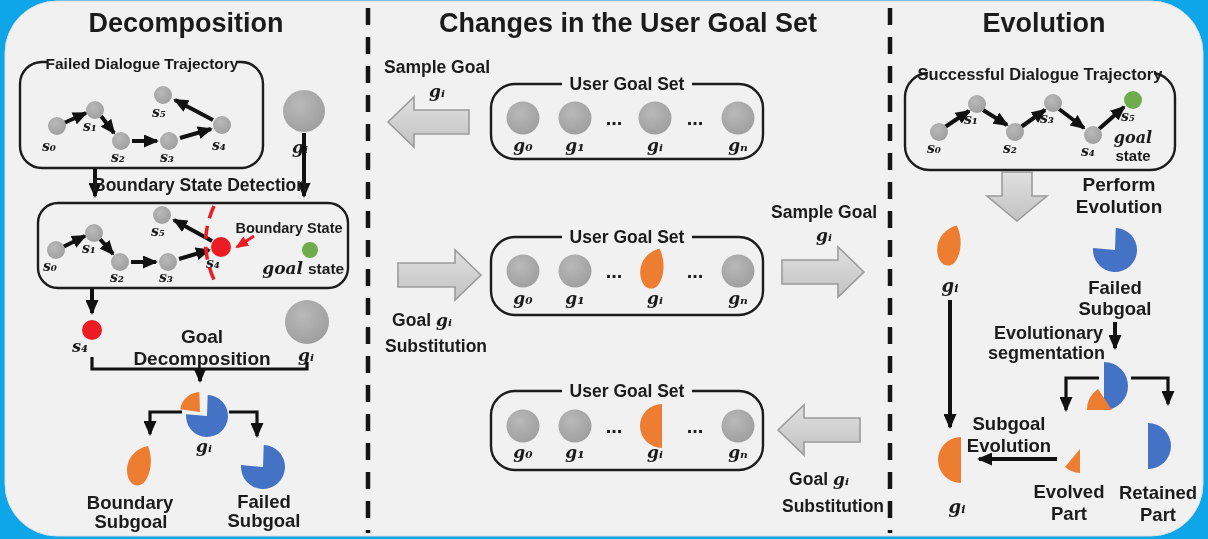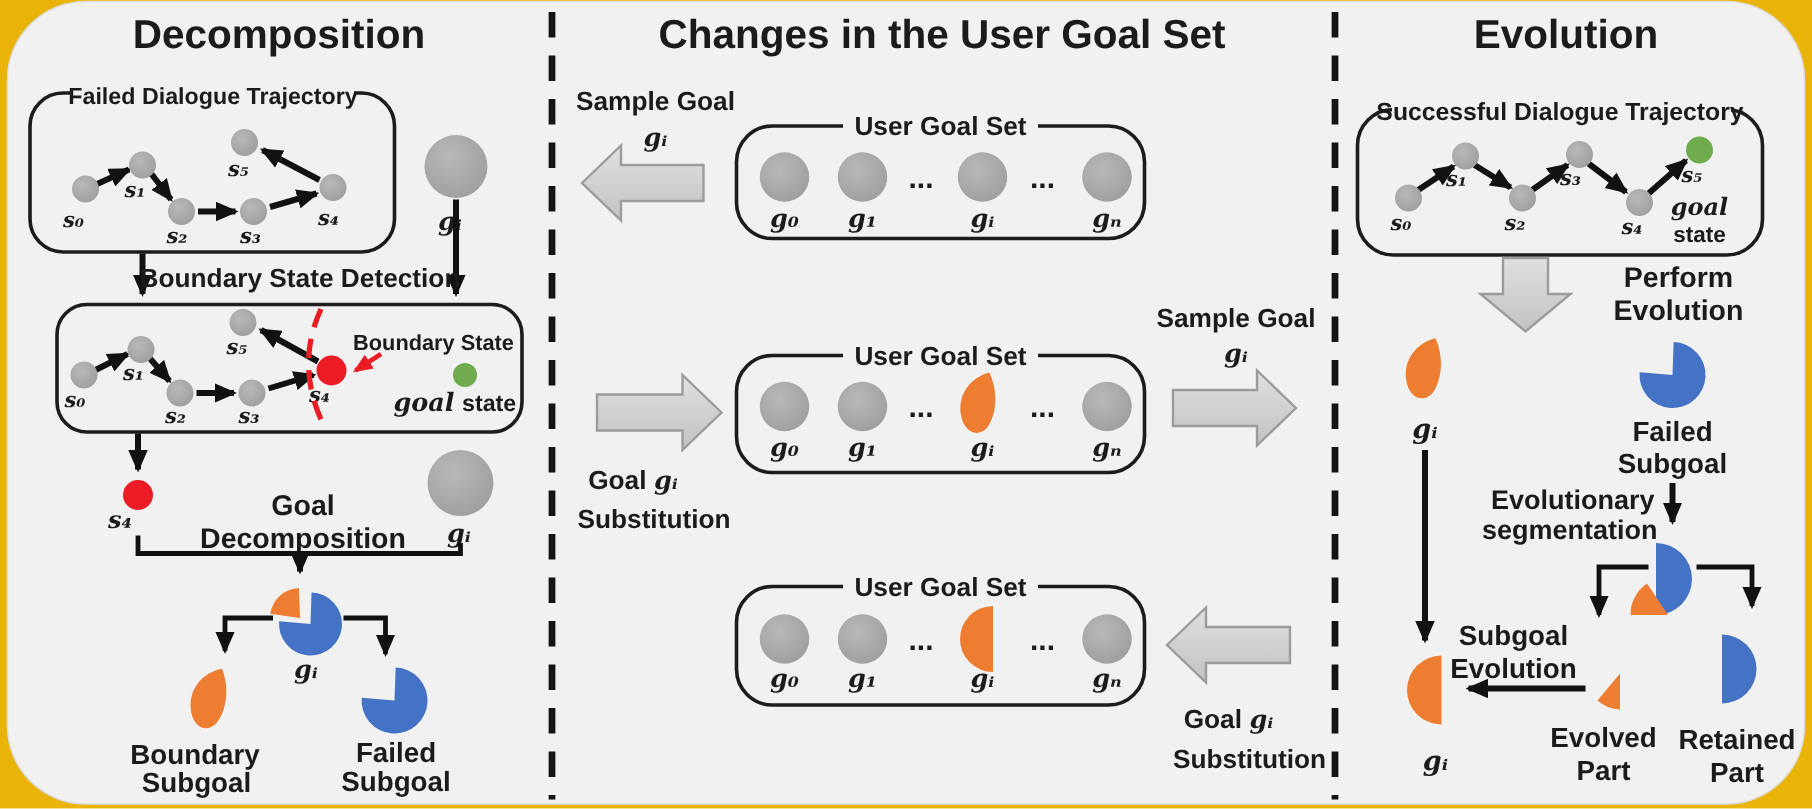--- a/index.html
+++ b/index.html
@@ -1,16 +1,16 @@
 <!DOCTYPE html>
 <html><head>
 <meta charset="utf-8">
 <style>
   html,body{margin:0;padding:0;background:#ffffff;}
-  .stage{position:relative;width:1208px;height:539px;background:#eab308;overflow:hidden;}
+  .stage{position:relative;width:1208px;height:539px;background:#0ea5e9;overflow:hidden;}
   svg{display:block}
   .t{font-family:"Liberation Sans",sans-serif;font-weight:700;fill:#1b1b1b;}
   .m{font-family:"DejaVu Serif","DejaVu Sans",serif;font-style:italic;font-weight:700;fill:#1b1b1b;}
   .edge{stroke:#111;stroke-width:4;fill:none;}
   .thin{stroke:#111;stroke-width:3.2;fill:none;}
   .boxline{fill:#f1f1f1;stroke:#1c1c1c;stroke-width:2.4;}
   .labelpatch{fill:#f1f1f1;stroke:none;}
   .blockarrow{fill:url(#ga);stroke:#9b9b9b;stroke-width:1.6;}
   .gc{fill:url(#gc);}
 </style>

